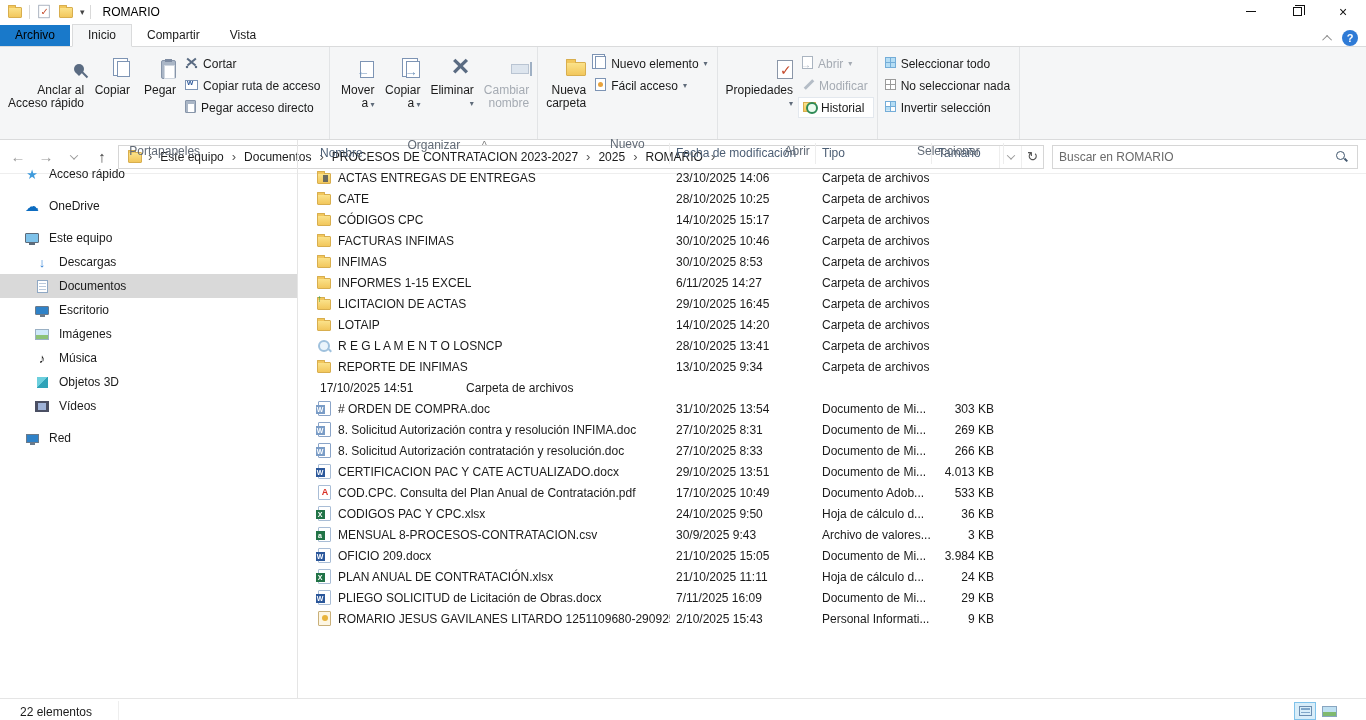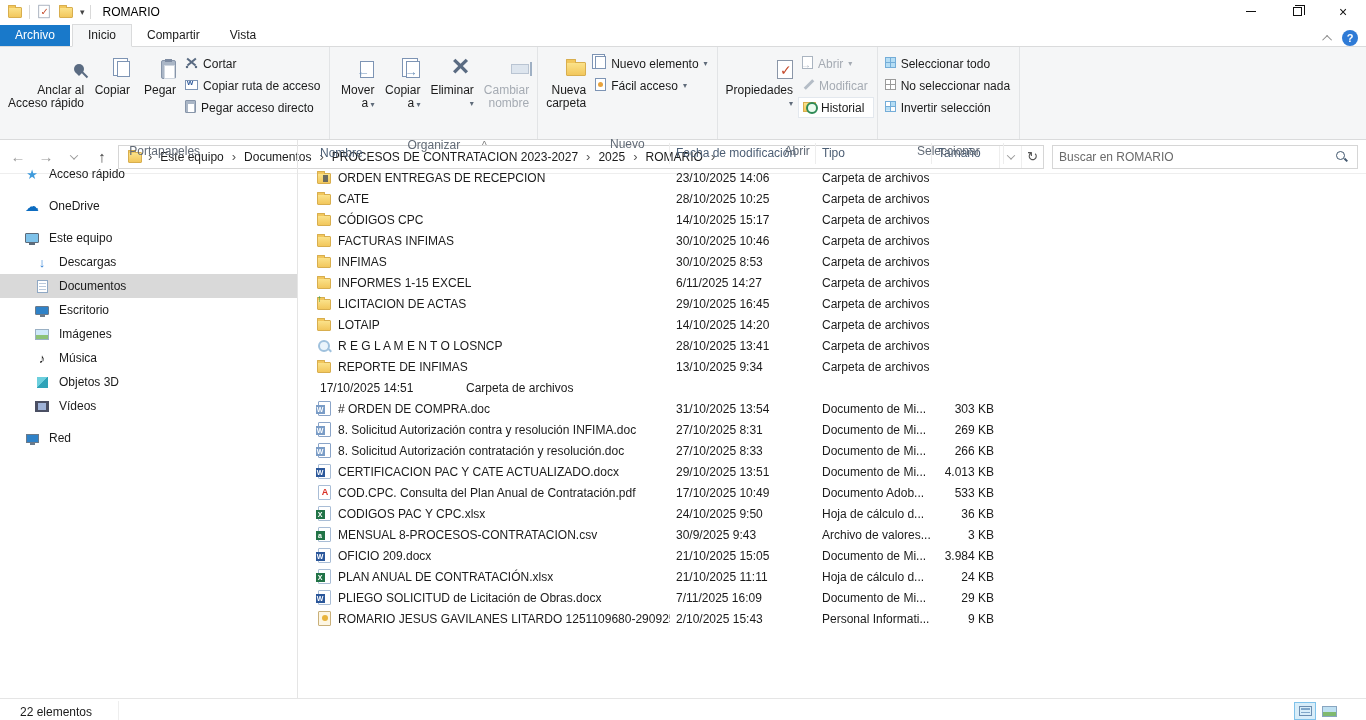--- a/index.html
+++ b/index.html
@@ -16,21 +16,21 @@
   .win-controls { display:flex; height:23px; }
   .win-btn { width:46px; height:23px; display:flex; align-items:center; justify-content:center; color:#111; font-size:13px; }
   .glyph-min { width:10px; height:1px; background:#111; display:inline-block; }
   .glyph-restore { width:9px; height:9px; border:1px solid #111; position:relative; background:#fff; }
   .glyph-restore::before { content:""; position:absolute; left:1px; top:-3px; width:9px; height:9px; border:1px solid #111; border-bottom:none; border-left:none; }
   .glyph-close { font-size:14px; line-height:1; }
 
   
   .tabstrip { height:23px; display:flex; align-items:flex-end; background:#fff; position:relative; z-index:2; }
   .tab { padding:3px 15px 4px; cursor:default; }
-  .tab-file { background:#1979ca; color:#ffffff; margin-right:2px; }
+  .tab-file { background:#1979ca; color:#000000; margin-right:2px; }
   .tab-active { background:#f5f6f7; border:1px solid #dadbdc; border-bottom:1px solid #f5f6f7; margin-bottom:-1px; }
   .tabstrip-right { margin-left:auto; display:flex; align-items:center; gap:10px; padding-right:8px; }
   .chev-up { width:7px; height:7px; border-left:1.5px solid #8a8a8a; border-top:1.5px solid #8a8a8a; transform:rotate(45deg) translateY(2px); }
   .help-circle { width:16px; height:16px; border-radius:50%; background:#2f7bd6; color:#fff; font-weight:bold; font-size:11px; display:flex; align-items:center; justify-content:center; }
 
   
   .ribbon { height:94px; background:#f5f6f7; border-top:1px solid #dadbdc; border-bottom:1px solid #dadbdc; display:flex; position:relative; z-index:1; }
   .rgroup { display:flex; flex-direction:column; border-right:1px solid #e2e4e6; padding:2px 1px 0; }
   .rgroup-content { display:flex; flex:1; align-items:flex-start; padding:2px 2px 0; }
   .rgroup-label { text-align:center; color:#616a76; font-size:12px; padding:1px 8px 3px; white-space:nowrap;margin-top:25px; }
@@ -489,21 +489,21 @@
         <div class="col col-date">Fecha de modificación</div>
         <div class="col col-type">Tipo</div>
         <div class="col col-size">Tamaño</div>
       </div>
     <div id="rows">
         <div class="filerow">
           <div class="cell cell-name">
             <span class="fic">
               <span class="ic-folder-chart"></span>
             </span>
-            <span>ORDEN ENTREGAS DE RECEPCION</span>
+            <span>ACTAS ENTREGAS DE ENTREGAS</span>
           </div>
           <div class="cell cell-date">23/10/2025 14:06</div>
           <div class="cell cell-type">Carpeta de archivos</div>
           <div class="cell cell-size"></div>
         </div>
         <div class="filerow">
           <div class="cell cell-name">
             <span class="fic">
               <span class="ic-folder"></span>
             </span>

